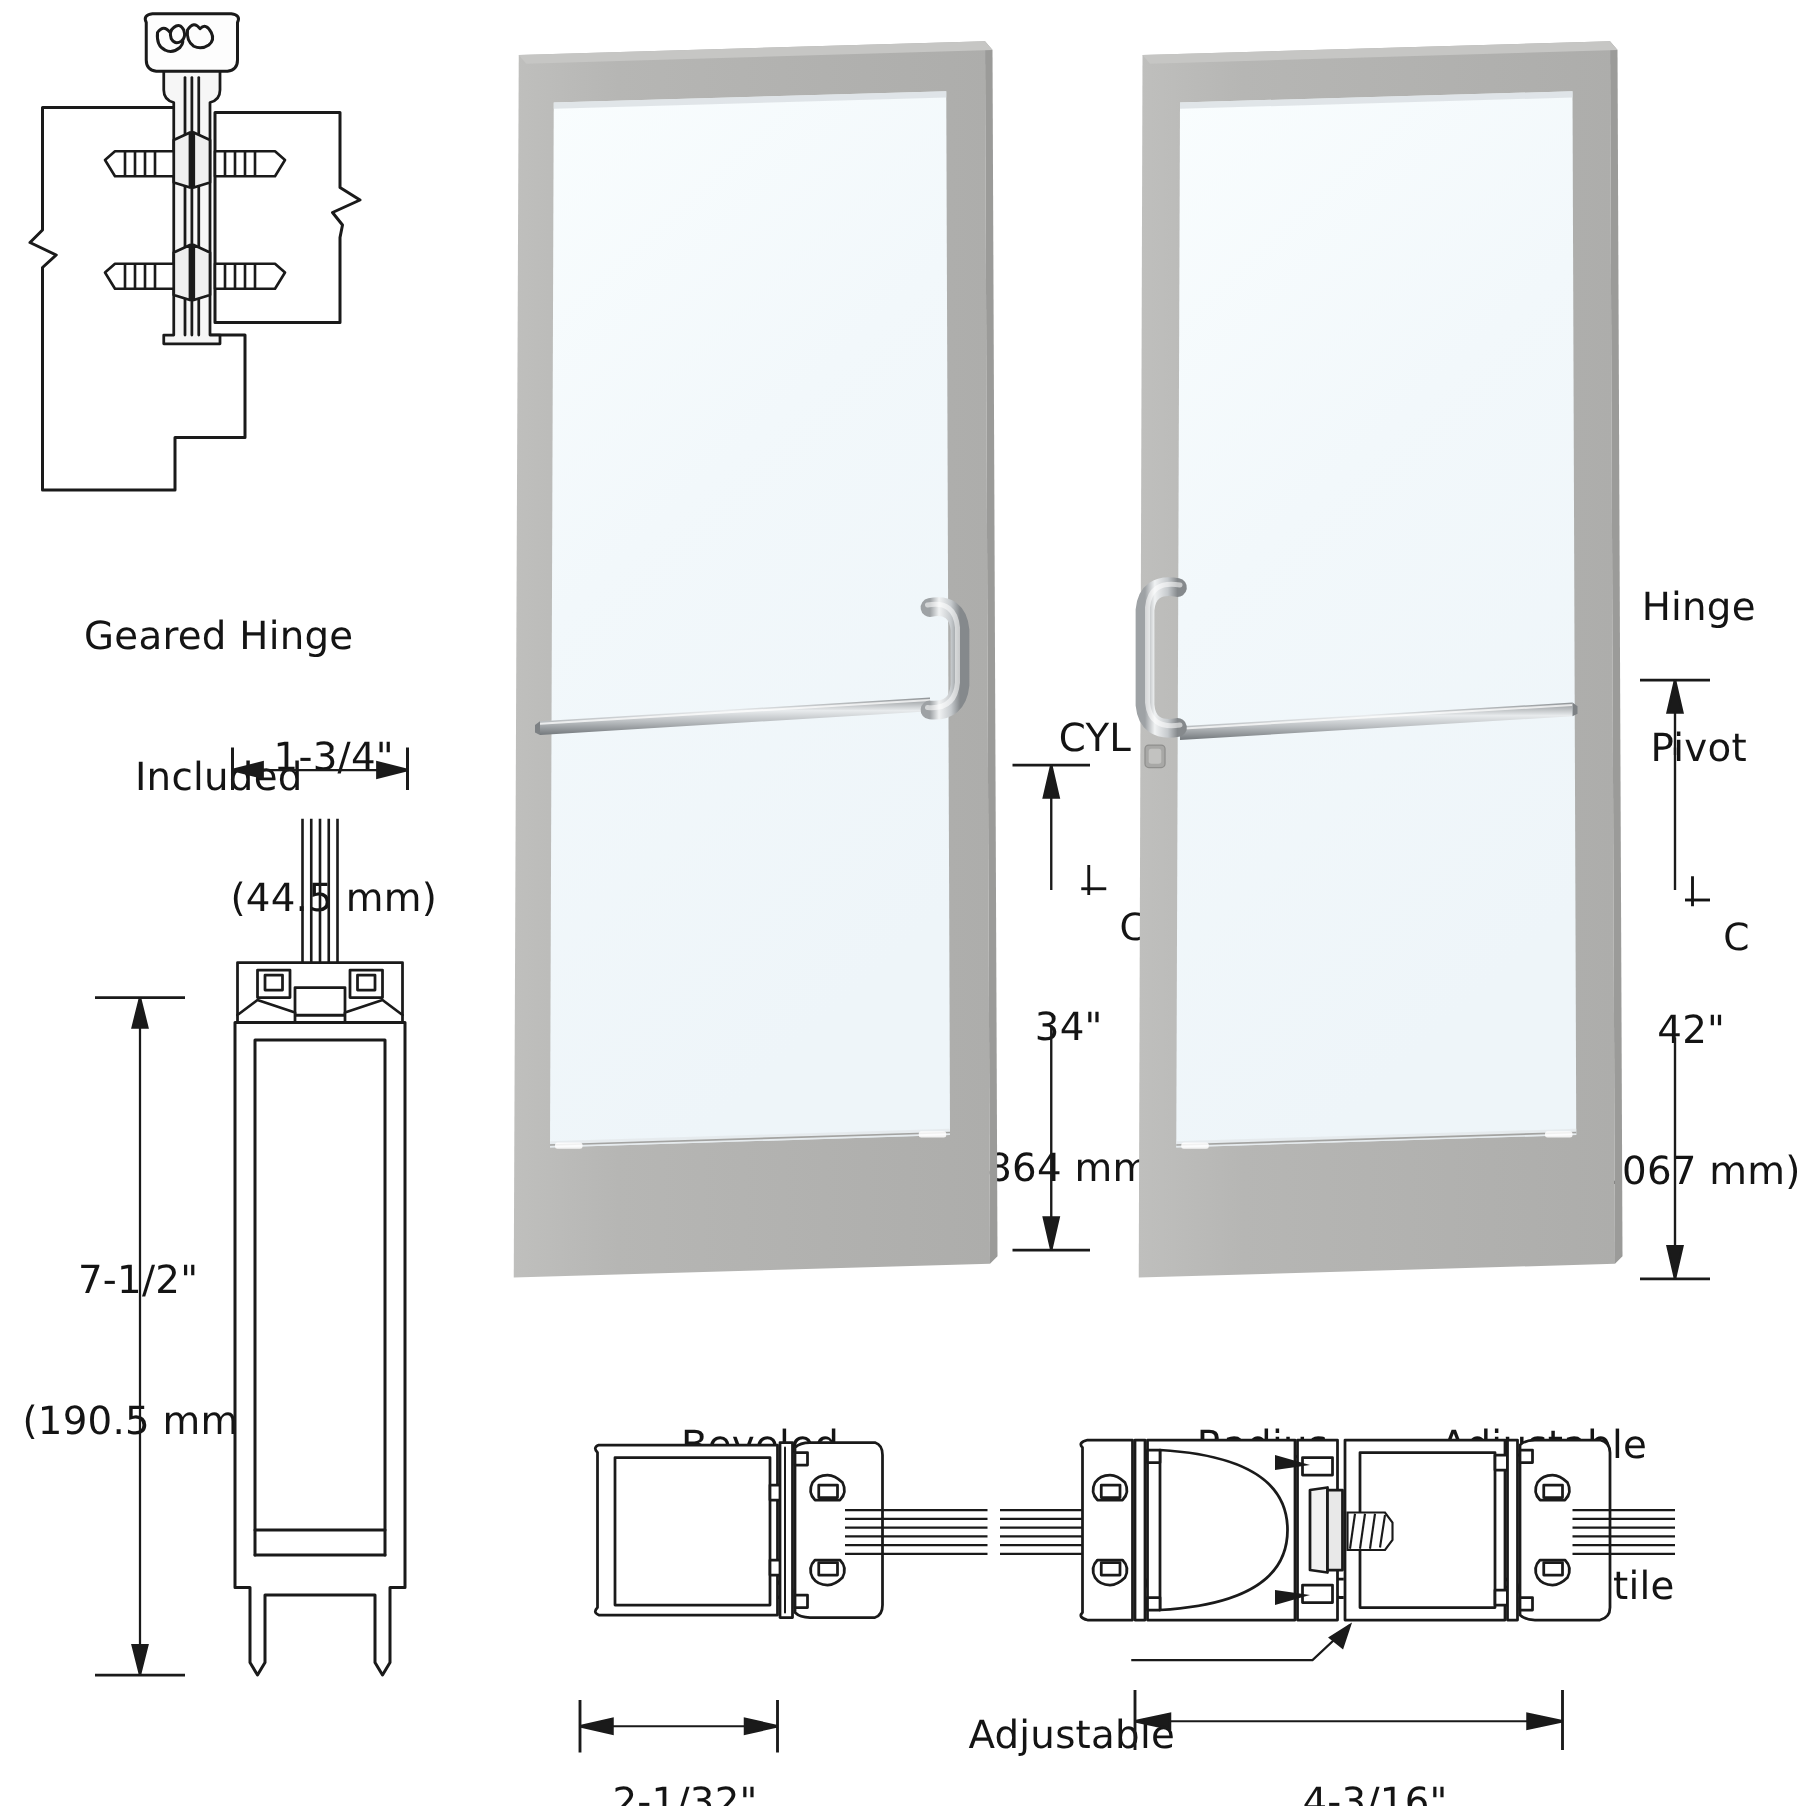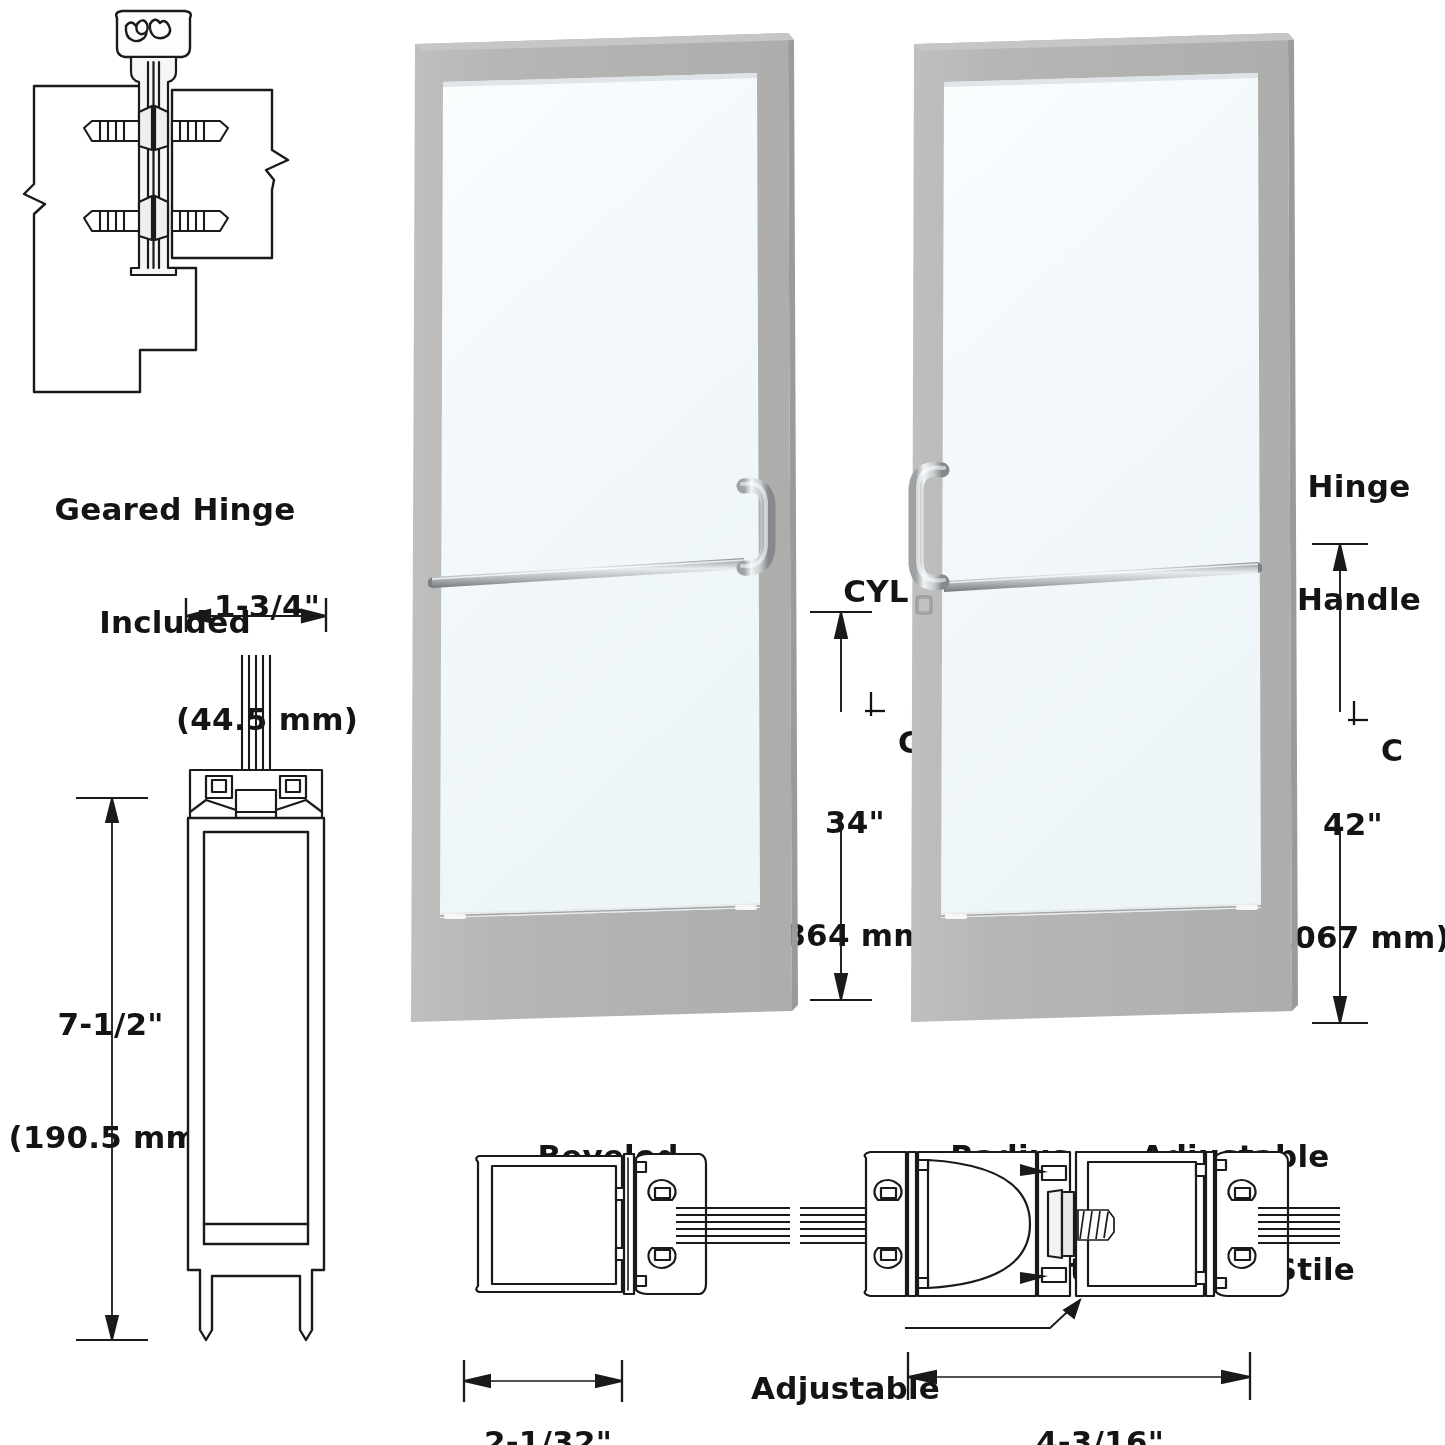--- a/index.html
+++ b/index.html
@@ -13,21 +13,20 @@
     position: relative;
     overflow: hidden;
     font-family: "DejaVu Sans", "Liberation Sans", sans-serif;
     color: #1a1a1a;
   }
   .stage {
     position: absolute;
     left: 0; top: 0;
     width: 1445px;
     height: 1445px;
-    font-weight: bold;
   }
   .lbl {
     position: absolute;
     text-align: center;
     line-height: 1.22;
     color: #141414;
     white-space: pre;
     letter-spacing: 0.2px;
   }
   .lbl-22 { font-size: 31px; }
@@ -322,21 +321,21 @@
       <line x1="810" y1="1000" x2="872" y2="1000" stroke-width="2.2"></line>
       <line x1="841" y1="612" x2="841" y2="712"></line>
       <line x1="841" y1="820" x2="841" y2="1000"></line>
       <polygon points="841,612 835,638 847,638"></polygon>
       <polygon points="841,1000 835,974 847,974"></polygon>
     </g>
   </svg>
 
   <div class="lbl lbl-22" style="left:1280px; top:392px; width:158px;">
     <div>Hinge</div>
-    <div>Handle</div>
+    <div>Pivot</div>
     <div style="position:relative;height:34px;">
       <span class="cl-glyph">C</span>
       <svg class="svg-abs" width="158" height="34" viewBox="0 0 158 34" style="left:0;top:0;">
         <line x1="74" y1="6" x2="74" y2="30" stroke="#141414" stroke-width="2.3"></line>
         <line x1="68" y1="25" x2="88" y2="25" stroke="#141414" stroke-width="2.3"></line>
       </svg>
     </div>
   </div>
 
   <div class="lbl lbl-22" style="left:1258px; top:730px; width:190px;">

